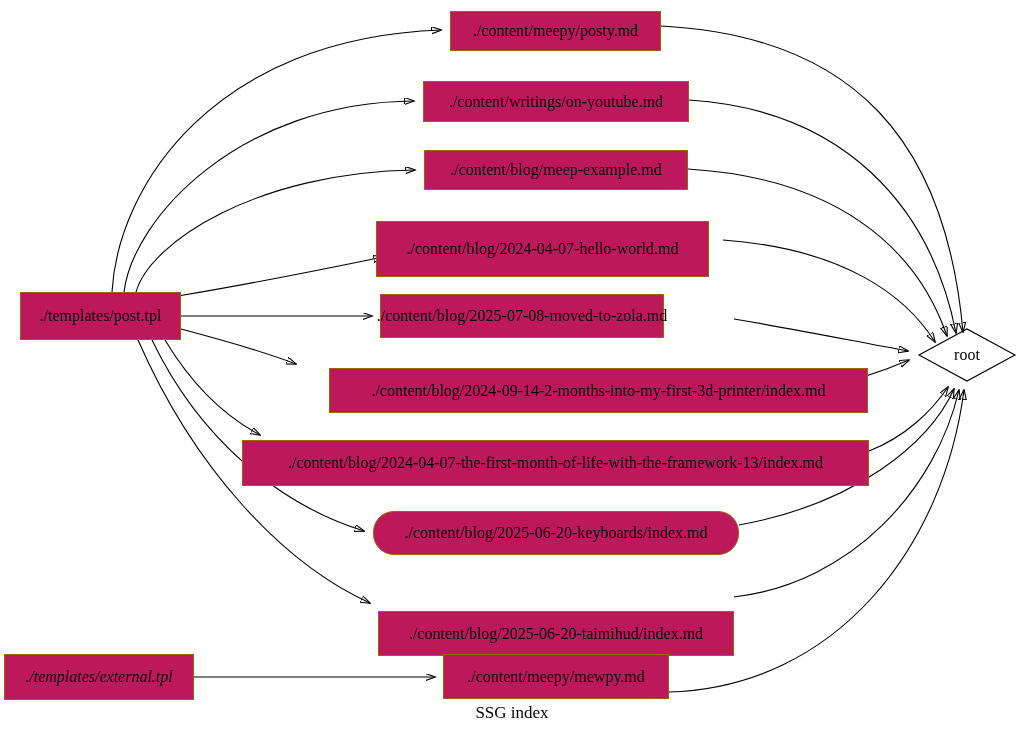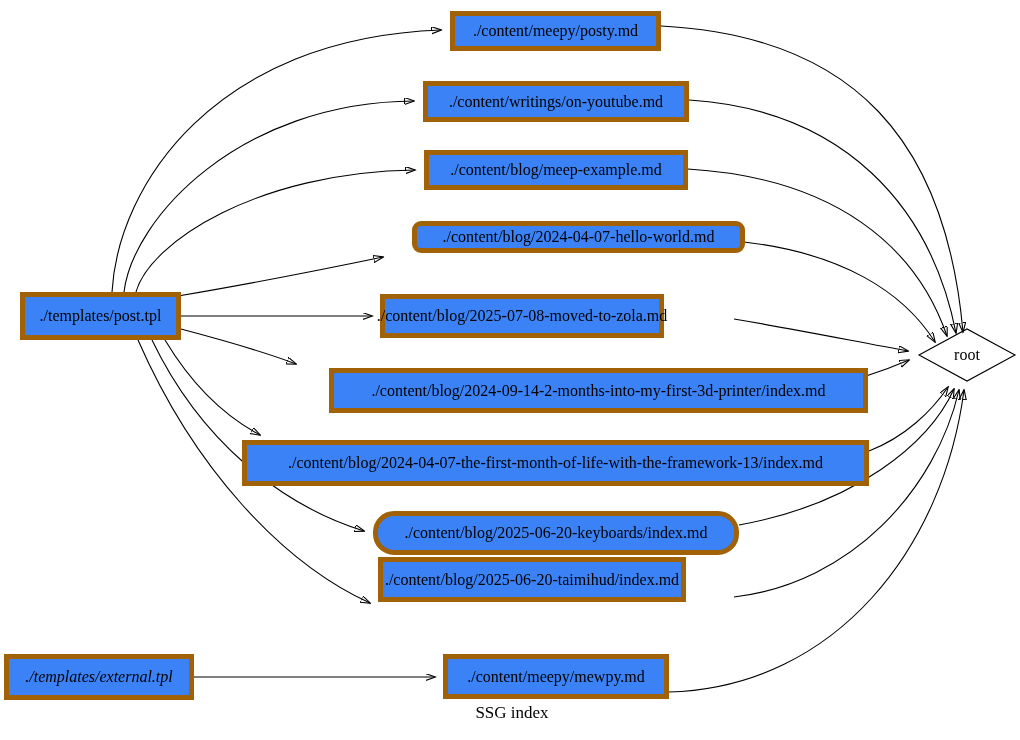--- a/index.html
+++ b/index.html
@@ -27,22 +27,22 @@
     fill: none;
     stroke: #000000;
     stroke-width: 1.1;
   }
   #edge-layer polygon.shape {
     fill: #ffffff;
   }
   .node {
     position: absolute;
     box-sizing: border-box;
-    border: 5px solid #a16207;
-    background: #3b82f6;
+    border: 1px solid #a16207;
+    background: #be185d;
     display: flex;
     align-items: center;
     justify-content: center;
     font-size: 16px;
     white-space: nowrap;
     text-align: center;
   }
   .plain {
     position: absolute;
     box-sizing: border-box;
@@ -99,31 +99,31 @@
   <div class="node" style="left:20px; top:292px; width:161px; height:48px;">./templates/post.tpl</div>
 
   <div class="node" style="left:4px; top:654px; width:190px; height:46px;font-style:italic;">./templates/external.tpl</div>
 
   <div class="node" style="left:450px; top:11px; width:211px; height:40px;">./content/meepy/posty.md</div>
 
   <div class="node" style="left:423px; top:81px; width:266px; height:41px;">./content/writings/on-youtube.md</div>
 
   <div class="node" style="left:424px; top:150px; width:264px; height:40px;">./content/blog/meep-example.md</div>
 
-  <div class="node" style="left:412px; top:221px; width:333px; height:32px;border-radius:9px;">./content/blog/2024-04-07-hello-world.md</div>
+  <div class="node" style="left:376px; top:221px; width:333px; height:56px;">./content/blog/2024-04-07-hello-world.md</div>
 
   <div class="node" style="left:380px; top:294px; width:284px; height:44px;">./content/blog/2025-07-08-moved-to-zola.md</div>
 
   <div class="node" style="left:285px; top:368px; width:539px; height:45px;margin-left:44px;">./content/blog/2024-09-14-2-months-into-my-first-3d-printer/index.md</div>
 
   <div class="node" style="left:242px; top:440px; width:627px; height:46px;">./content/blog/2024-04-07-the-first-month-of-life-with-the-framework-13/index.md</div>
 
   <div class="node" style="left:373px; top:511px; width:366px; height:44px;border-radius:21px;">./content/blog/2025-06-20-keyboards/index.md</div>
 
-  <div class="node" style="left:378px; top:557px; width:308px; height:45px;">./content/blog/2025-06-20-taimihud/index.md</div>
+  <div class="node" style="left:378px; top:611px; width:356px; height:45px;">./content/blog/2025-06-20-taimihud/index.md</div>
 
   <div class="node" style="left:443px; top:654px; width:226px; height:45px;">./content/meepy/mewpy.md</div>
 
   <div class="plain" style="left:919px; top:342px; width:96px; height:26px;">root</div>
 
   <div class="caption" style="left:410px; top:703px; width:204px;">SSG index</div>
 
 </div>
 
 </body></html>

